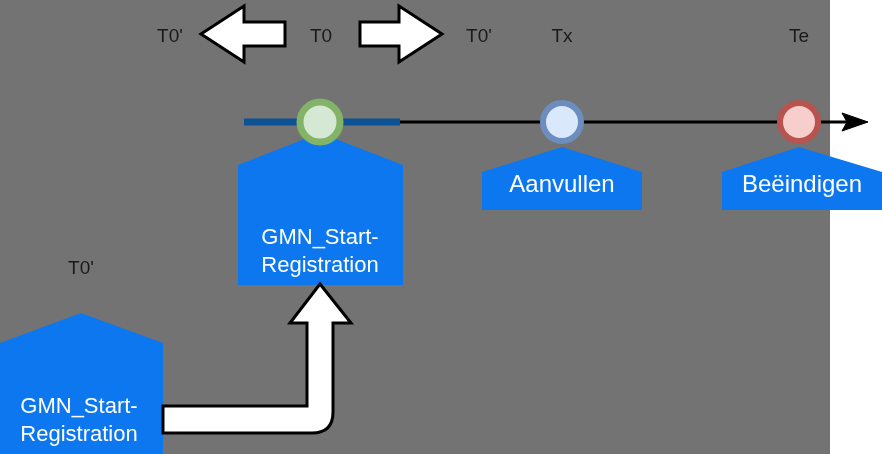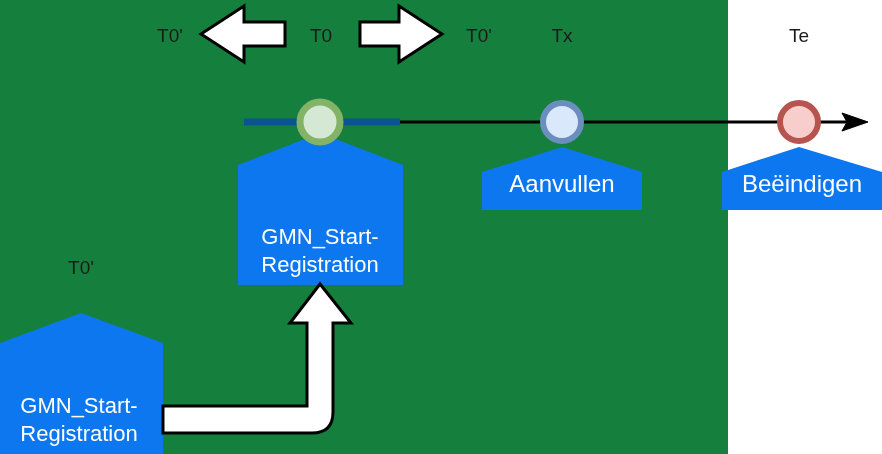--- a/index.html
+++ b/index.html
@@ -1,18 +1,18 @@
 <!DOCTYPE html>
 <html><head>
 <meta charset="utf-8">
 <style>
   html,body{margin:0;padding:0;background:#ffffff;}
   body{width:882px;height:454px;overflow:hidden;
        font-family:"Liberation Sans","DejaVu Sans",sans-serif;}
-  #stage{position:relative;width:728px;height:454px;background:#15803d;}
+  #stage{position:relative;width:830px;height:454px;background:#737373;}
   #stage svg{position:absolute;left:0;top:0;}
   .tlabel{font-size:19px;fill:#1a1a1a;}
   .banner-text{font-size:24px;fill:#ffffff;}
   .box-text{font-size:22px;fill:#ffffff;}
 </style>
 </head>
 <body>
 
 <div id="stage">
 

